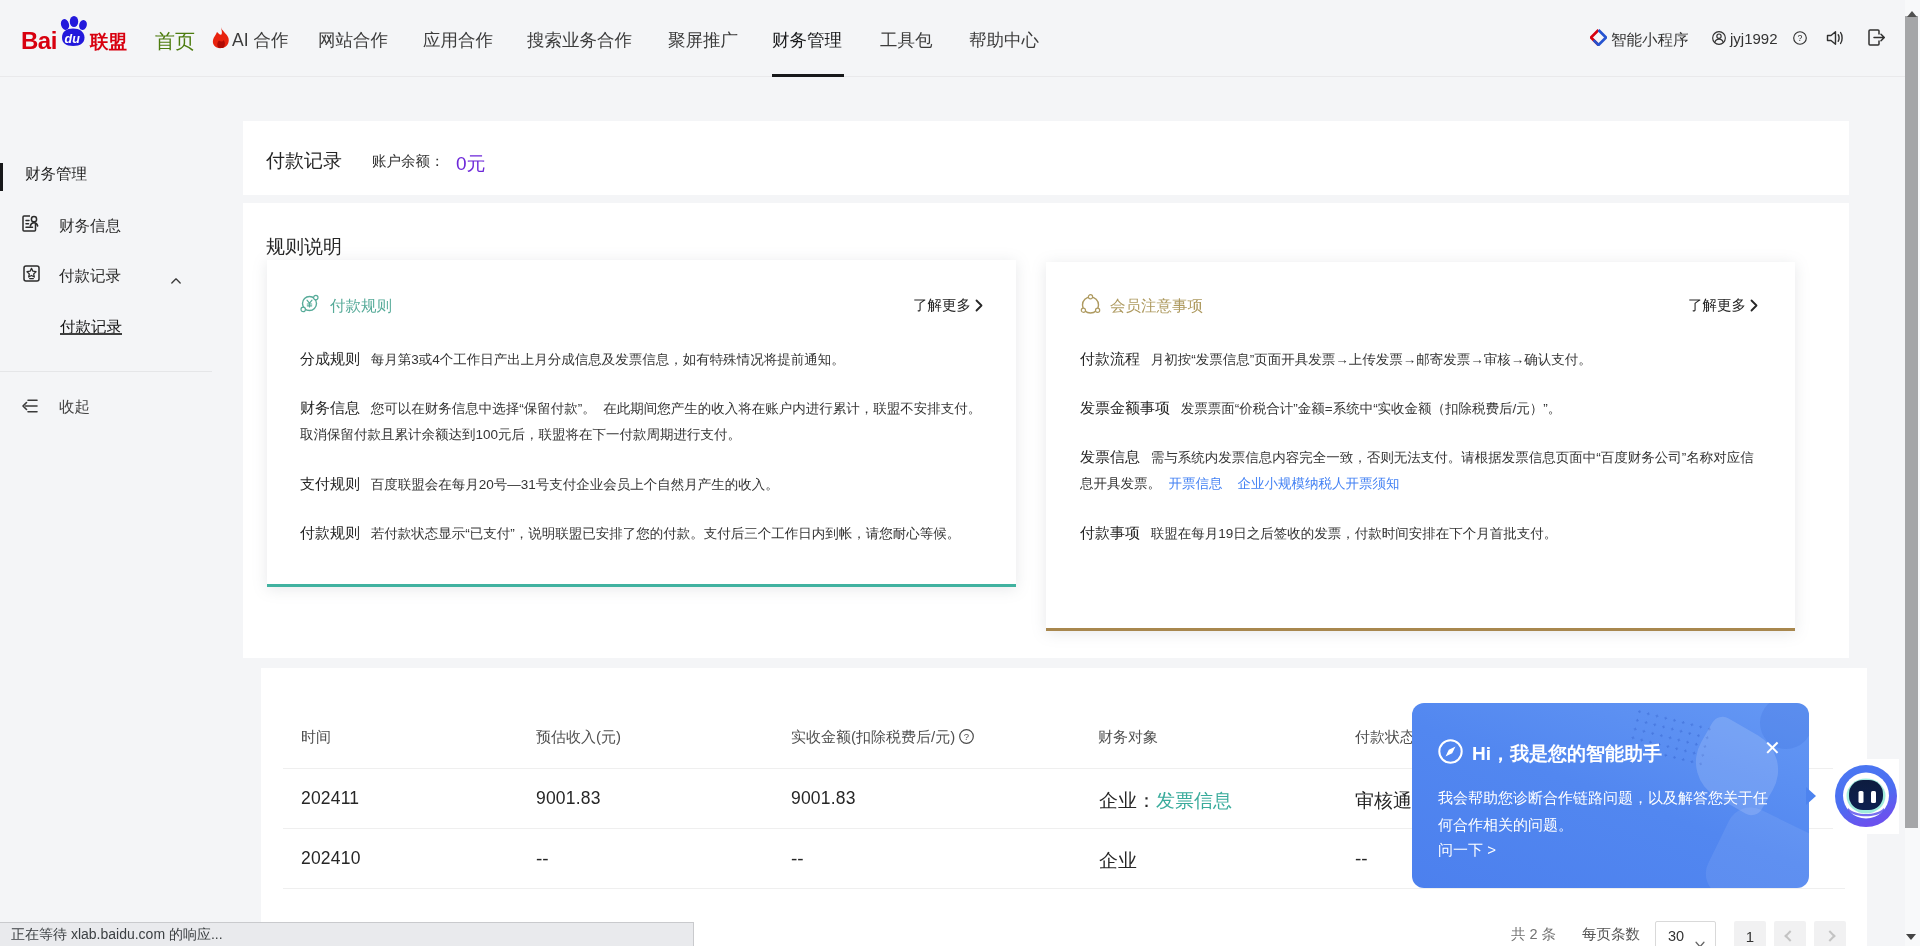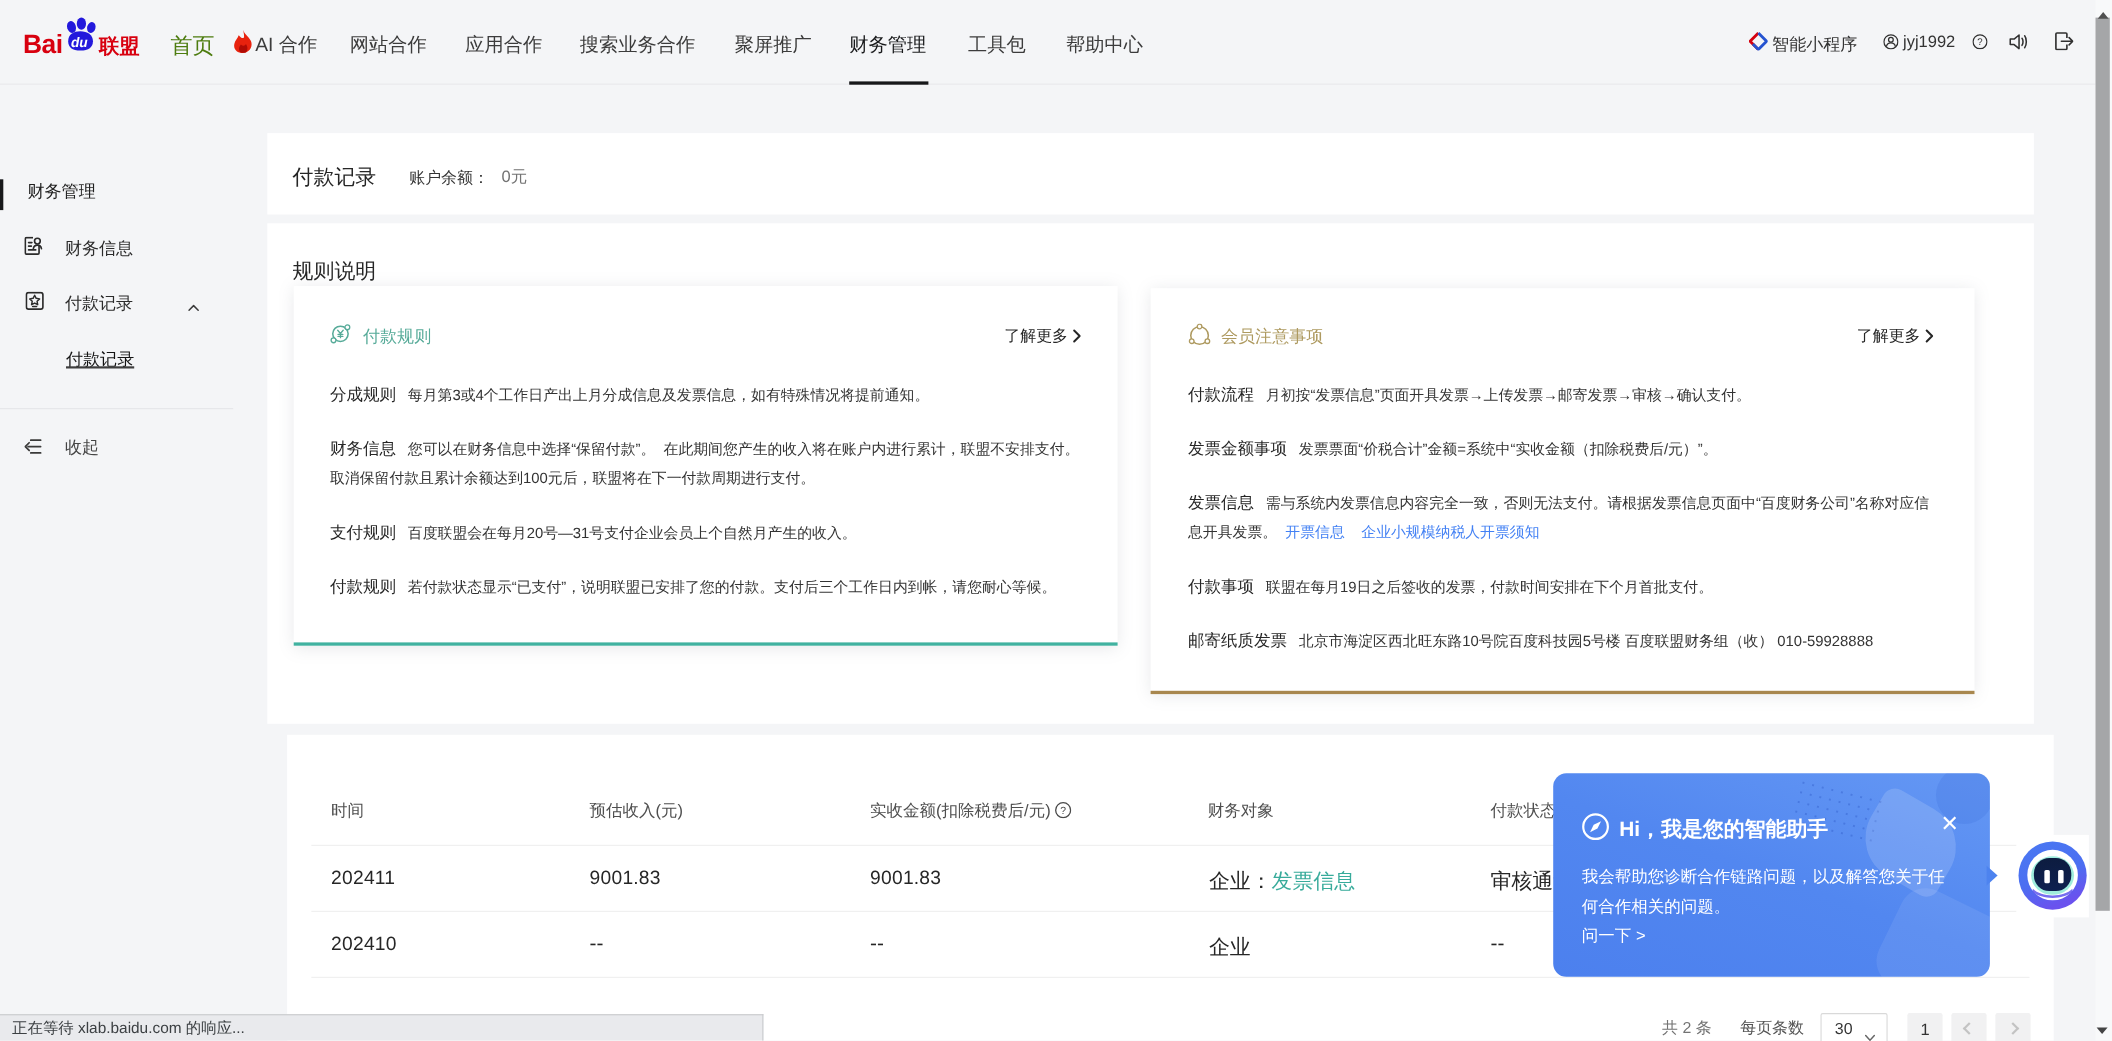--- a/index.html
+++ b/index.html
@@ -86,21 +86,21 @@
 <div class="abs" style="left:0;top:371px;width:212px;height:1px;background:#e5e6e8"></div>
 <div class="abs" id="icon-fold" style="left:22px;top:399px;width:16px;height:14px"><svg width="16" height="14" viewBox="0 0 16 14">
       <path d="M6 1.2 L15 1.2 M6 12.8 L15 12.8 M3.5 7 L15 7" stroke="#3a3a3a" stroke-width="1.6" stroke-linecap="round"></path>
       <path d="M4.5 3.5 L1 7 L4.5 10.5" fill="none" stroke="#3a3a3a" stroke-width="1.6" stroke-linecap="round" stroke-linejoin="round"></path>
     </svg></div>
 <div class="abs" style="left:59px;top:397px;font-size:15.5px;color:#454545">收起</div>
 
 <div class="card" style="left:243px;top:121px;width:1606px;height:74px">
   <div class="abs" style="left:23px;top:27px;font-size:19px;color:#262626">付款记录</div>
   <div class="abs" style="left:129px;top:31px;font-size:14.5px;color:#333">账户余额：</div>
-  <div class="abs" style="left:213px;top:30px;font-size:15px;color:#737373">0元</div>
+  <div class="abs" style="left:213px;top:30px;font-size:19px;color:#6d28d9">0元</div>
 </div>
 
 <div class="card" style="left:243px;top:203px;width:1606px;height:455px">
   <div class="abs" style="left:23px;top:31px;font-size:19px;color:#262626">规则说明</div>
 
   <div class="abs" style="left:24px;top:57px;width:749px;height:327px;background:#fff;box-shadow:0 2px 14px rgba(120,130,140,.18);border-bottom:3px solid #41b2a0">
     <div class="abs" id="icon-green" style="left:33px;top:34px;width:19px;height:19px"><svg width="19" height="19" viewBox="0 0 19 19">
           <circle cx="9.5" cy="9.5" r="7" fill="none" stroke="#57ab99" stroke-width="1.4"></circle>
           <circle cx="15.8" cy="3.6" r="2.2" fill="#fff" stroke="#57ab99" stroke-width="1.2"></circle>
           <circle cx="3.2" cy="15.4" r="2.2" fill="#fff" stroke="#57ab99" stroke-width="1.2"></circle>
@@ -126,21 +126,20 @@
         </svg></div>
     <div class="abs" style="left:64px;top:34px;font-size:15.5px;color:#ae9a60">会员注意事项</div>
     <div class="abs" style="right:37px;top:34px;font-size:14.5px;color:#262626">了解更多 <svg width="8" height="13" viewBox="0 0 8 13" style="vertical-align:-2px">
           <path d="M1.5 1.5 L6.5 6.5 L1.5 11.5" fill="none" stroke="#262626" stroke-width="1.8" stroke-linecap="round" stroke-linejoin="round"></path>
         </svg></div>
     <div class="abs t" style="left:34px;top:88px"><b>付款流程</b>&nbsp;月初按“发票信息”页面开具发票→上传发票→邮寄发票→审核→确认支付。</div>
     <div class="abs t" style="left:34px;top:137px"><b>发票金额事项</b>&nbsp;发票票面“价税合计”金额=系统中“实收金额（扣除税费后/元）”。</div>
     <div class="abs t" style="left:34px;top:186px"><b>发票信息</b>&nbsp;需与系统内发票信息内容完全一致，否则无法支付。请根据发票信息页面中“百度财务公司”名称对应信</div>
     <div class="abs t" style="left:34px;top:213px">息开具发票。&nbsp;&nbsp;<span style="color:#4381f4">开票信息</span>&nbsp;&nbsp;&nbsp;&nbsp;<span style="color:#4381f4">企业小规模纳税人开票须知</span></div>
     <div class="abs t" style="left:34px;top:262px"><b>付款事项</b>&nbsp;联盟在每月19日之后签收的发票，付款时间安排在下个月首批支付。</div>
-    <div class="abs t" style="left:34px;top:311px"><b>邮寄纸质发票</b>&nbsp;北京市海淀区西北旺东路10号院百度科技园5号楼 百度联盟财务组（收） 010-59928888</div>
   </div>
 </div>
 
 <div class="card" style="left:261px;top:668px;width:1606px;height:278px">
   <div class="abs th" style="left:40px;top:60px">时间</div>
   <div class="abs th" style="left:275px;top:60px">预估收入(元)</div>
   <div class="abs th" style="left:530px;top:60px">实收金额(扣除税费后/元) <span id="icon-q" style="display:inline-block;vertical-align:-2px"><svg width="15" height="15" viewBox="0 0 15 15">
           <circle cx="7.5" cy="7.5" r="6.8" fill="none" stroke="#4a4a4a" stroke-width="1.2"></circle>
           <text x="7.5" y="11" text-anchor="middle" font-size="9.5" fill="#4a4a4a" font-family="Liberation Sans,sans-serif">?</text>
         </svg></span></div>

